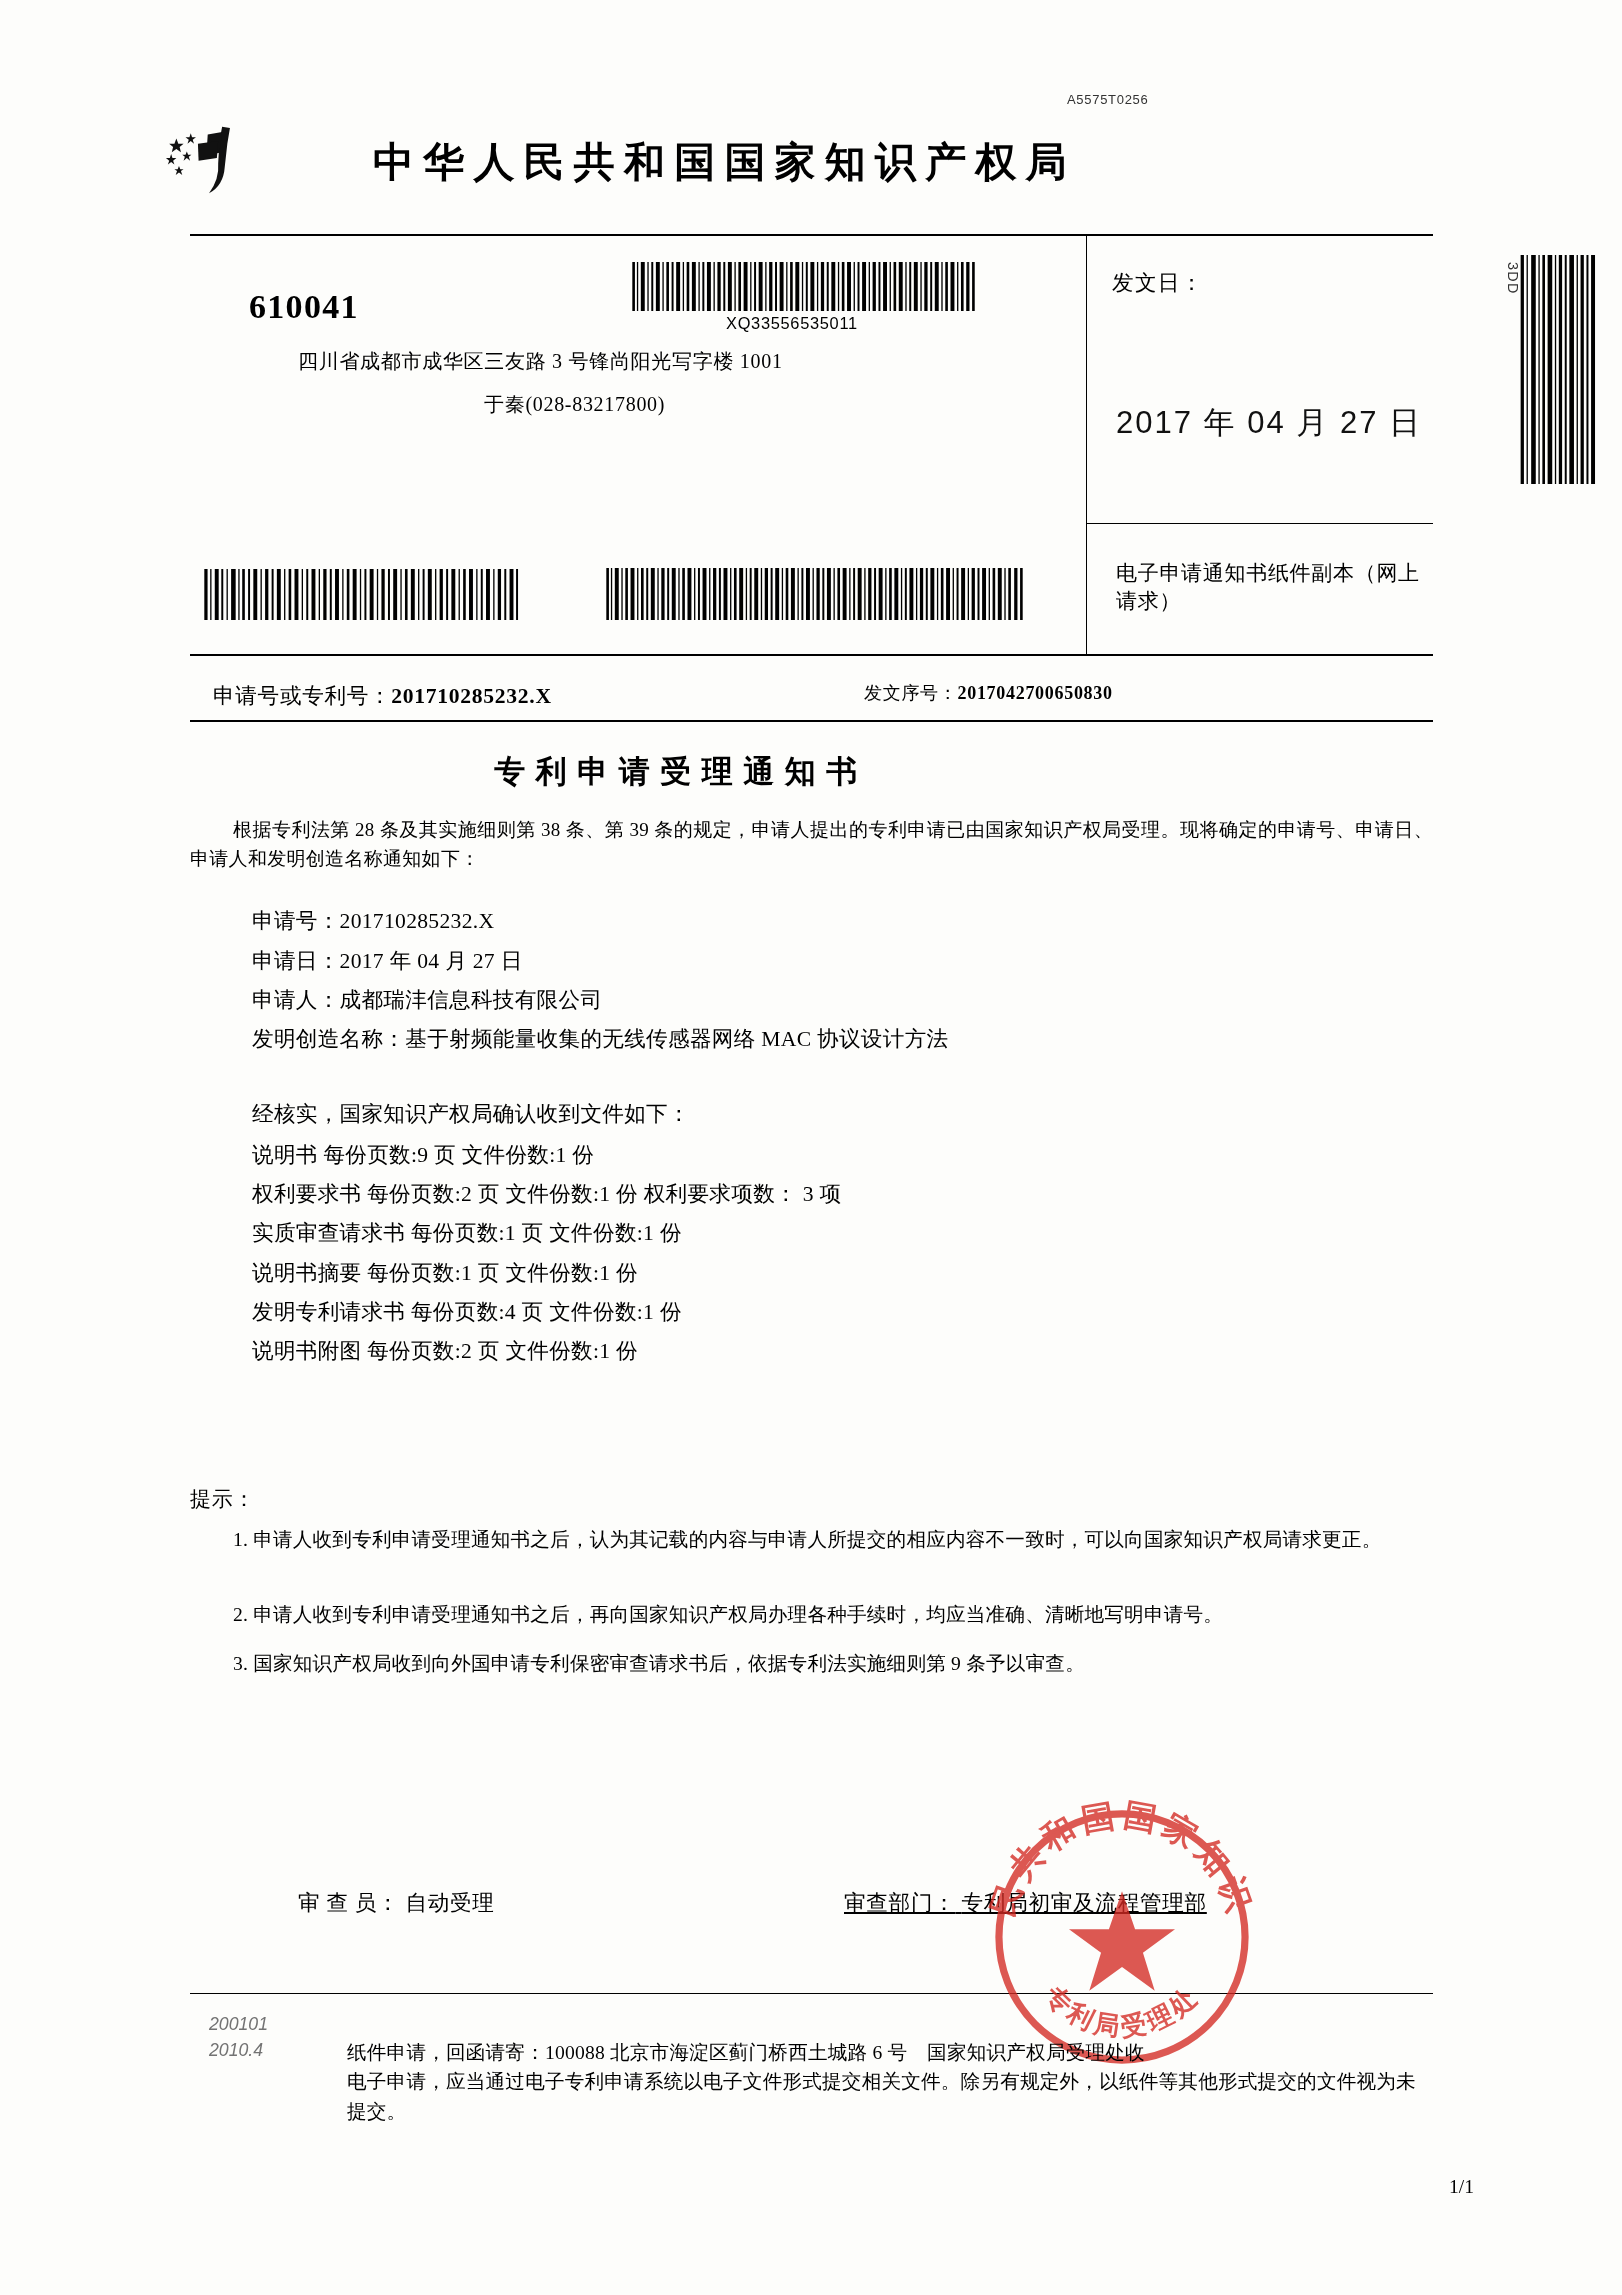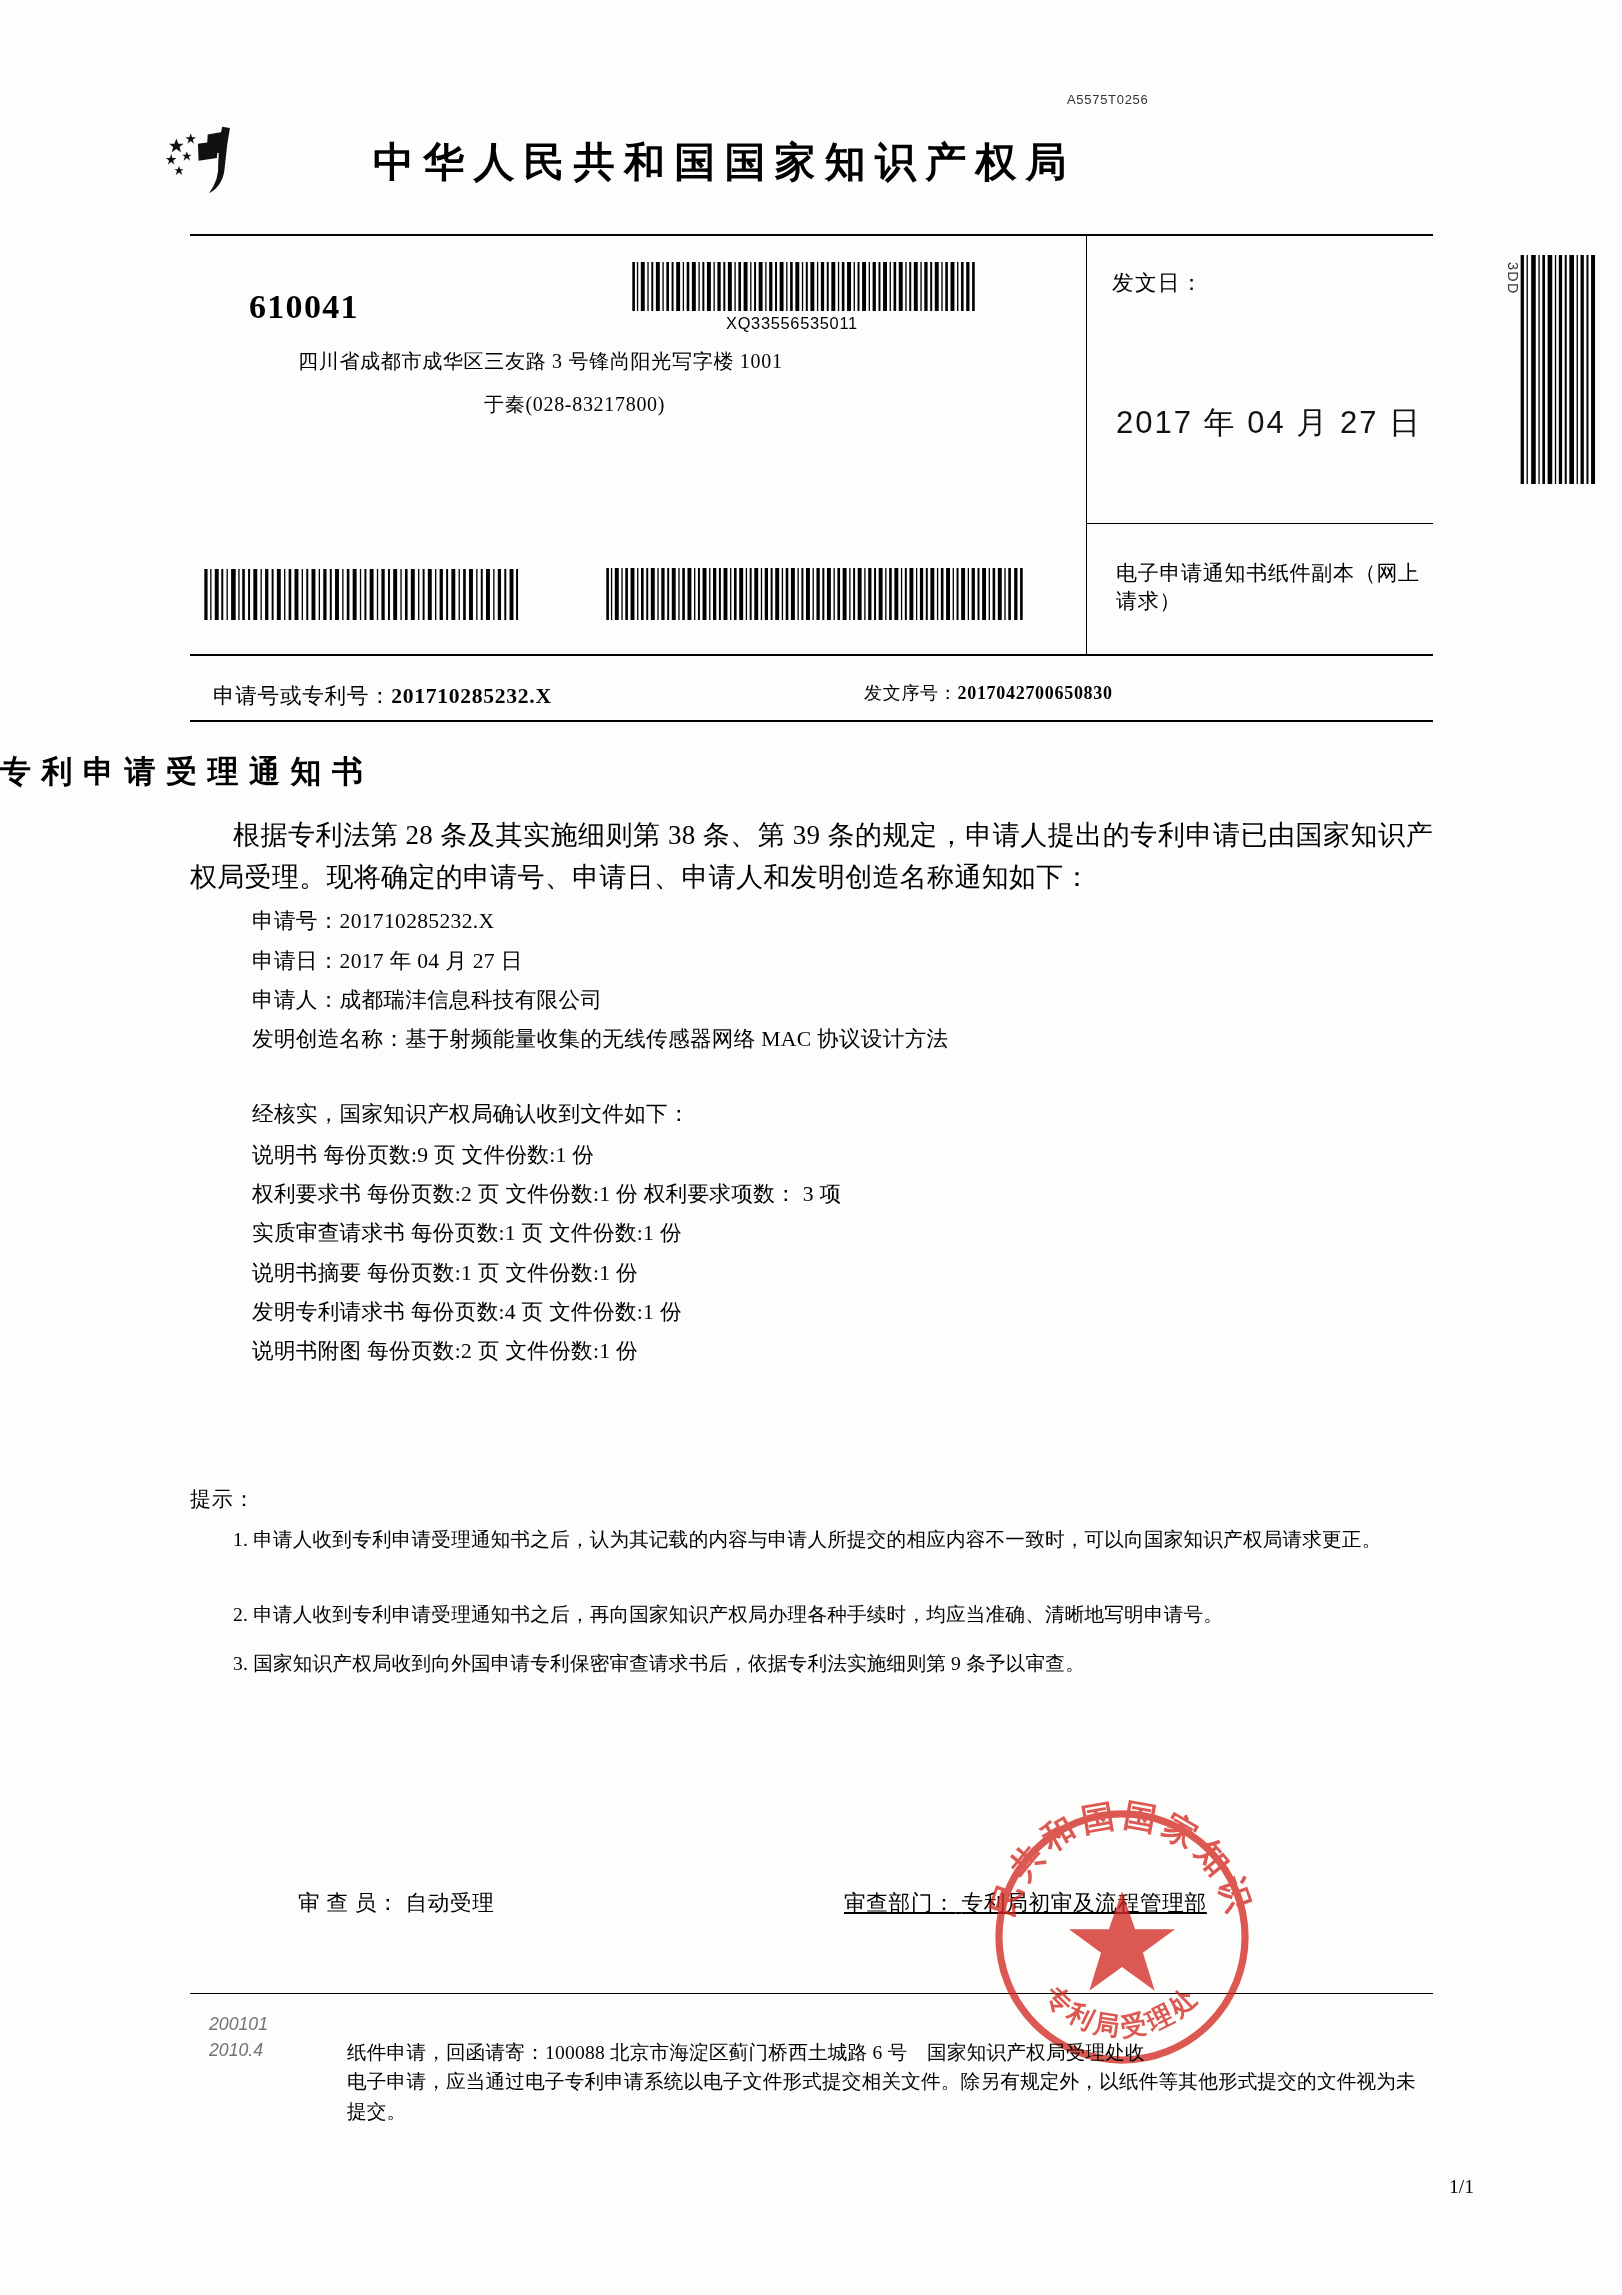--- a/index.html
+++ b/index.html
@@ -180,33 +180,33 @@
     white-space: nowrap;
   }
   .seqno b { font-weight: bold; }
 
   
   .doc-title {
     position: absolute;
     left: 0;
     top: 751px;
     width: 1362px;
-    text-align: left;
+    text-align: center;
     font-size: 31px;
     font-weight: bold;
     letter-spacing: 10.5px;
     font-family: "Liberation Serif", serif;
   }
 
   
   .para {
     position: absolute;
     left: 190px;
     width: 1243px;
-    font-size: 27px;
+    font-size: 19px;
     line-height: 1.55;
     letter-spacing: 0.3px;
     text-align: justify;
   }
   .indent { text-indent: 43px; }
 
   .field {
     position: absolute;
     left: 252px;
     font-size: 21.6px;

